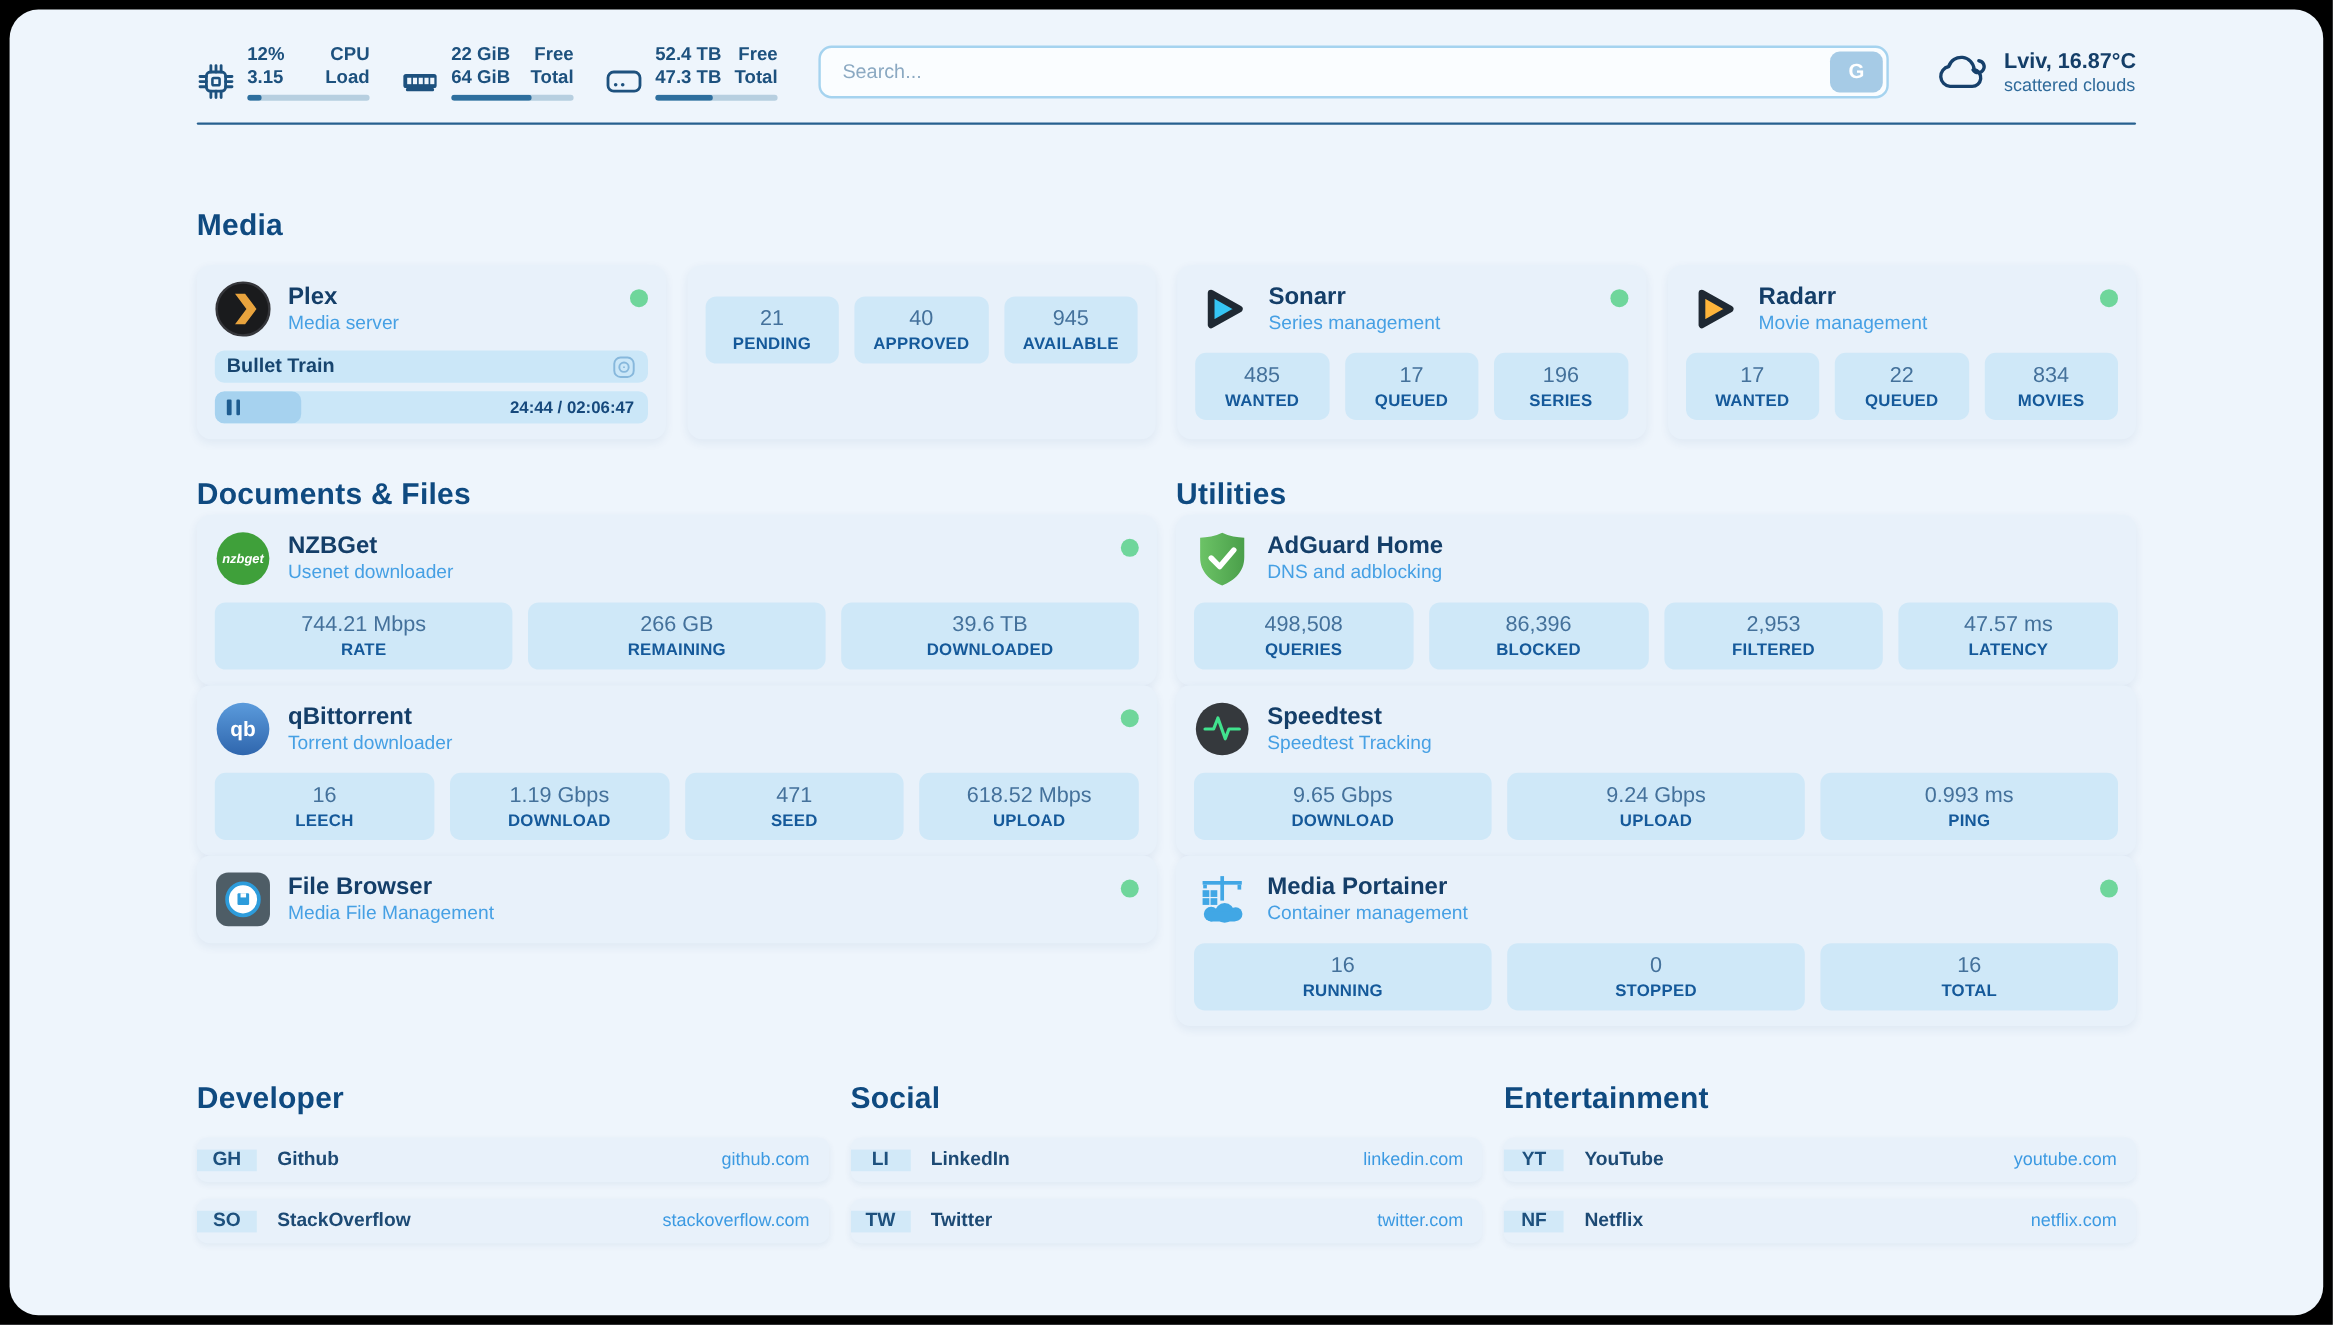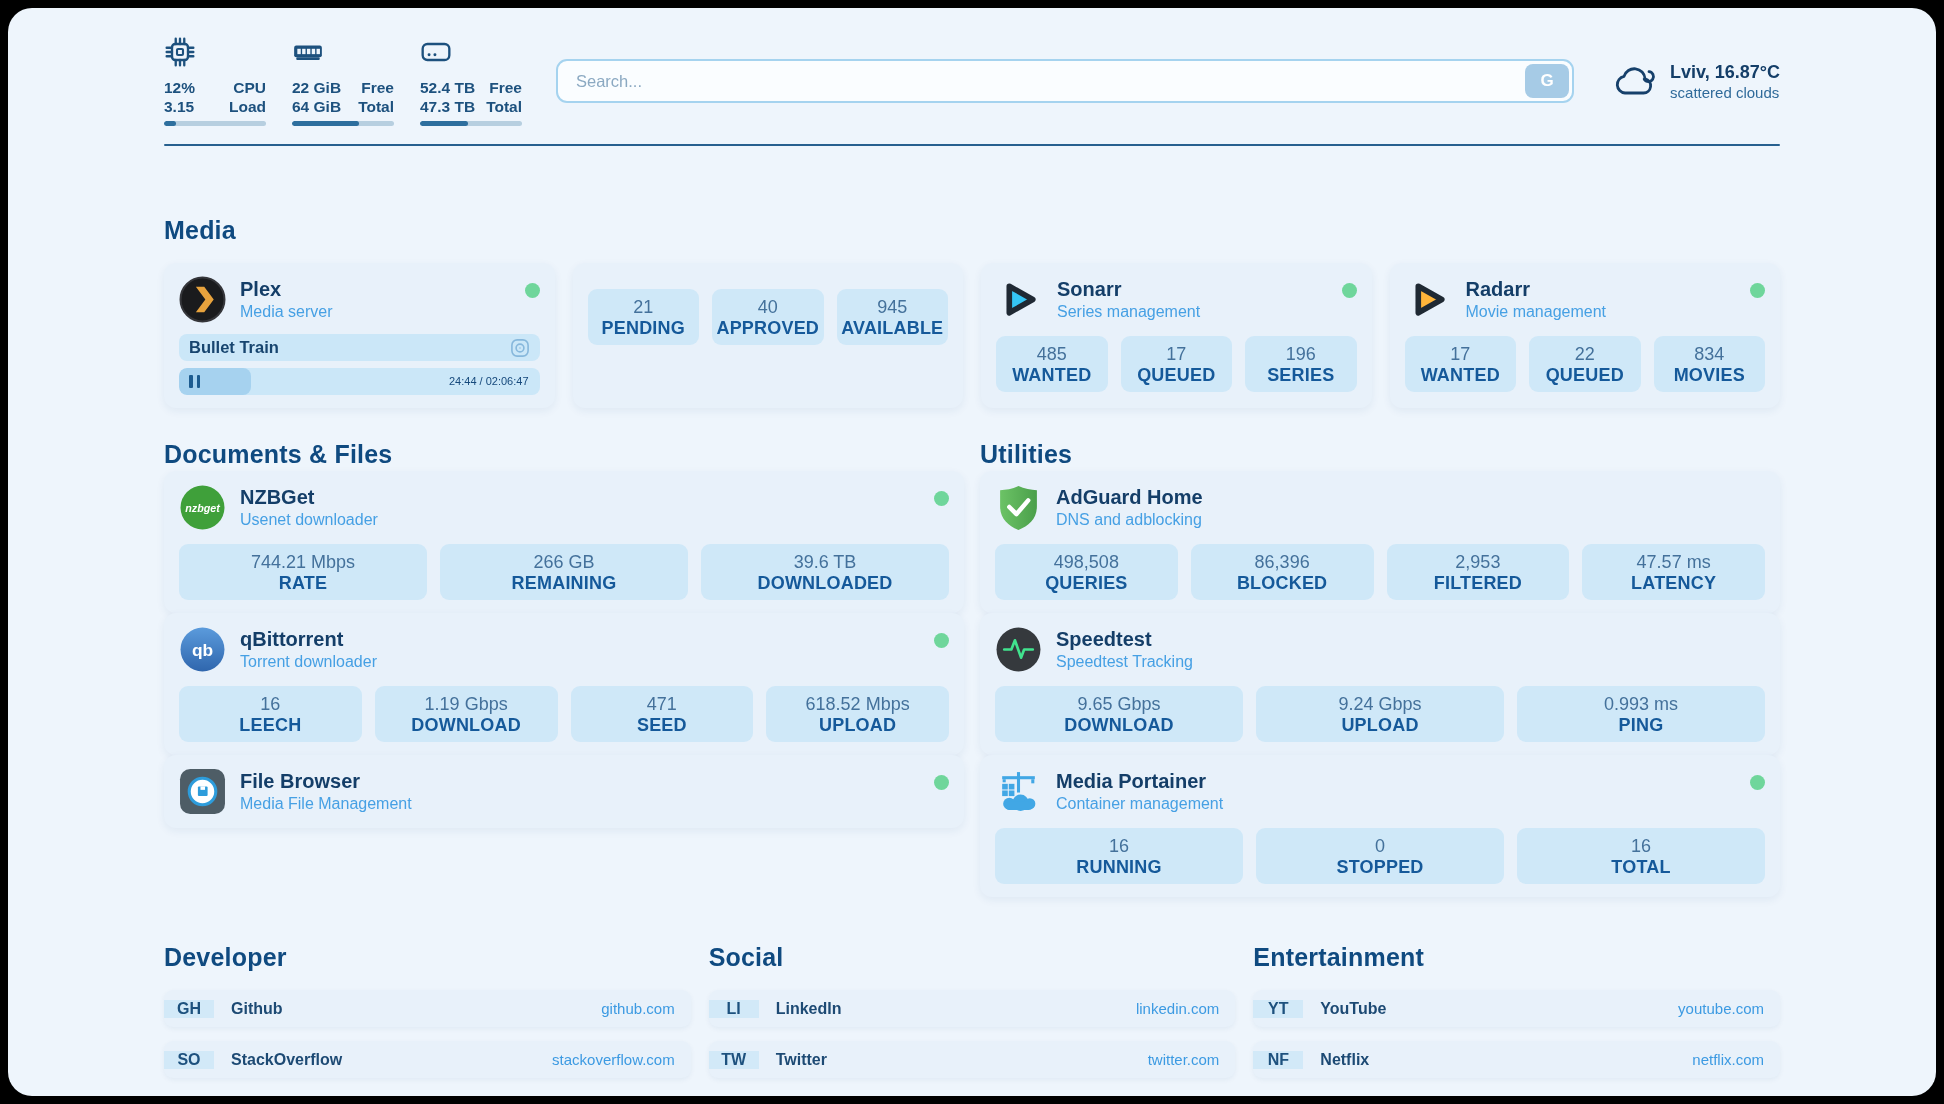--- a/index.html
+++ b/index.html
@@ -8,21 +8,21 @@
     font-family:"Liberation Sans", sans-serif;overflow:hidden;
   }
   .panel{
     position:absolute;inset:8px;background:#eef5fc;border-radius:24px;overflow:hidden;
   }
   .content{width:1616px;margin:0 auto;}
 
   
   .topbar{display:flex;align-items:center;margin-top:28px;}
   .hstats{display:flex;gap:26px;align-items:center;}
-  .hstat{display:flex;gap:10px;align-items:flex-start;flex-direction:column;}
+  .hstat{display:flex;gap:10px;align-items:flex-end;}
   .hstat-icon{width:32px;height:32px;flex:none;display:flex;align-items:center;justify-content:center;}
   .hstat-body{display:flex;flex-direction:column;width:102px;}
   .hstat-rows{display:flex;justify-content:space-between;}
   .hstat-col{display:flex;flex-direction:column;font-size:15.5px;font-weight:700;color:#1d517e;line-height:19px;}
   .hstat-col.right{text-align:right;font-weight:600;}
   .hbar{height:5px;border-radius:3px;background:#b7cfe0;margin-top:5px;overflow:hidden;}
   .hbar-fill{height:100%;border-radius:3px;background:#2e6f9e;}
 
   .searchwrap{position:relative;flex:1;margin:0 38px 0 34px;height:44px;}
   .search{
@@ -61,31 +61,31 @@
   .app-icon{width:47px;height:47px;flex:none;}
   .app-icon svg{display:block;}
   .app-meta{display:flex;flex-direction:column;}
   .app-name{font-size:20px;font-weight:700;color:#143e68;line-height:24px;}
   .app-sub{font-size:16px;font-weight:500;color:#46a0e4;line-height:21px;}
   .dot{width:15px;height:15px;border-radius:50%;background:#6fd69b;margin-left:auto;align-self:flex-start;margin-top:7px;flex:none;}
 
   .stats{display:flex;gap:13px;margin-top:13px;}
   .stat{flex:1;background:#cfe8f8;border-radius:9px;text-align:center;padding:7px 4px 8px;}
   .stat-value{font-size:18px;font-weight:500;color:#44719b;line-height:22px;}
-  .stat-label{font-size:18px;font-weight:700;color:#15599a;line-height:18px;margin-top:1px;letter-spacing:.2px;}
+  .stat-label{font-size:14px;font-weight:700;color:#15599a;line-height:18px;margin-top:1px;letter-spacing:.2px;}
 
   
   .np-track{display:flex;align-items:center;background:#cbe7f8;border-radius:8px;height:27px;padding:0 10px;margin-top:11px;}
   .np-title{font-size:16.5px;font-weight:600;color:#17456f;}
   .np-disc{margin-left:auto;display:flex;}
   .np-progress{position:relative;background:#cbe7f8;border-radius:8px;height:27px;margin-top:7px;overflow:hidden;}
   .np-fill{position:absolute;left:0;top:0;bottom:0;background:#a6d2ef;border-radius:8px;}
   .np-pause{position:absolute;left:10px;top:7px;display:flex;gap:4px;}
   .np-pause i{display:block;width:3.5px;height:13px;background:#1d5c90;border-radius:1px;}
-  .np-time{position:absolute;right:11px;top:0;line-height:27px;font-size:11px;font-weight:400;color:#16497c;}
+  .np-time{position:absolute;right:11px;top:0;line-height:27px;font-size:14px;font-weight:700;color:#16497c;}
 
   
   .bookmarks{display:grid;grid-template-columns:repeat(3,1fr);gap:18px;margin-top:46px;padding-bottom:54px;}
   .bm-col{display:flex;flex-direction:column;}
   .bm-col .sec-title{margin-bottom:18px;}
   .links{display:flex;flex-direction:column;gap:14px;}
   .link{
     display:flex;align-items:center;background:#e8f1fa;border-radius:9px;overflow:hidden;height:37px;
     box-shadow:0 2px 5px rgba(23,74,124,.06);cursor:pointer;
   }

